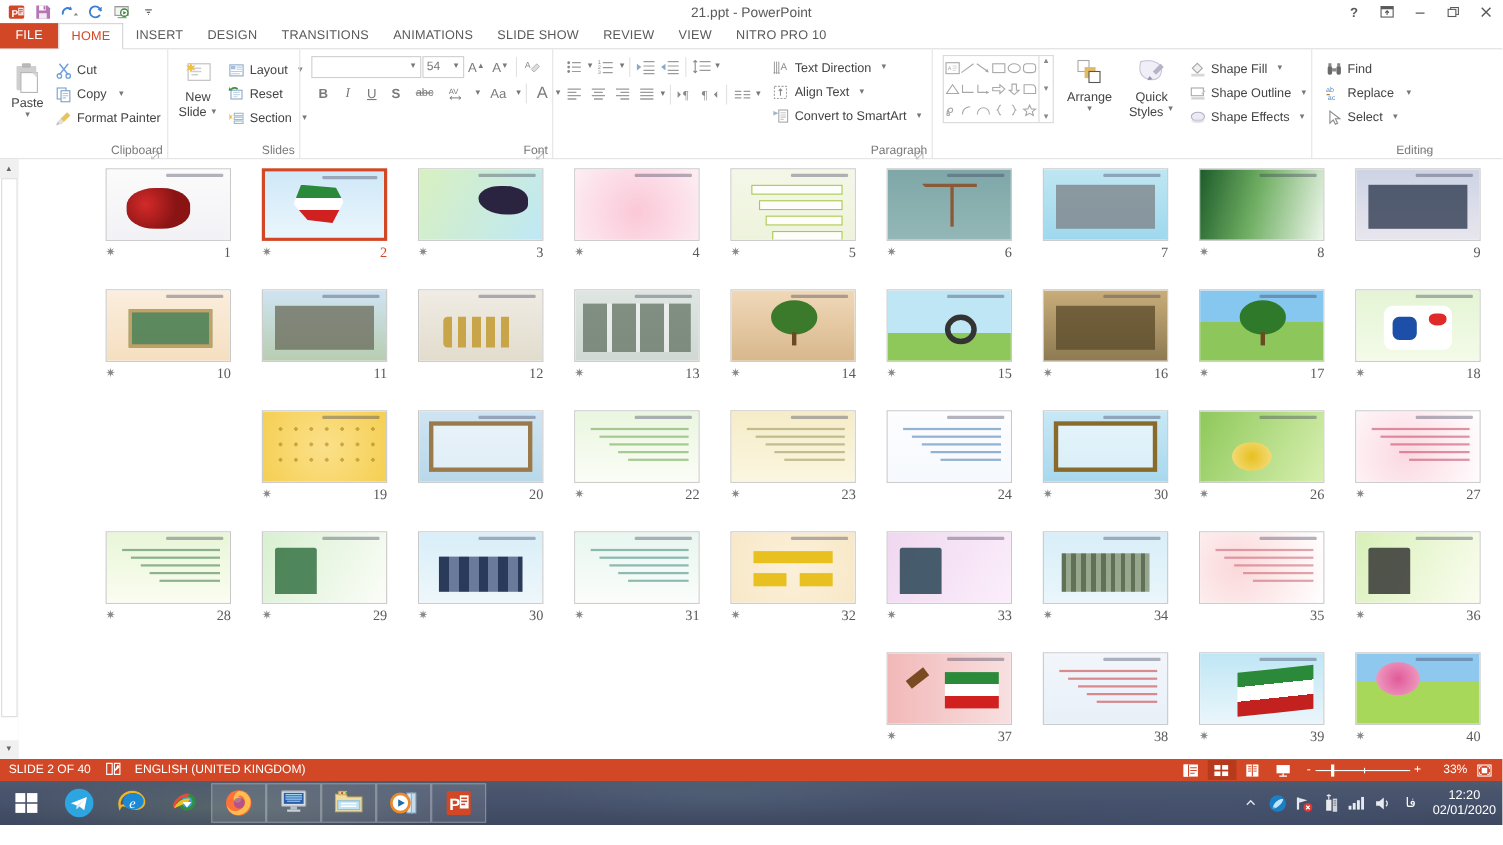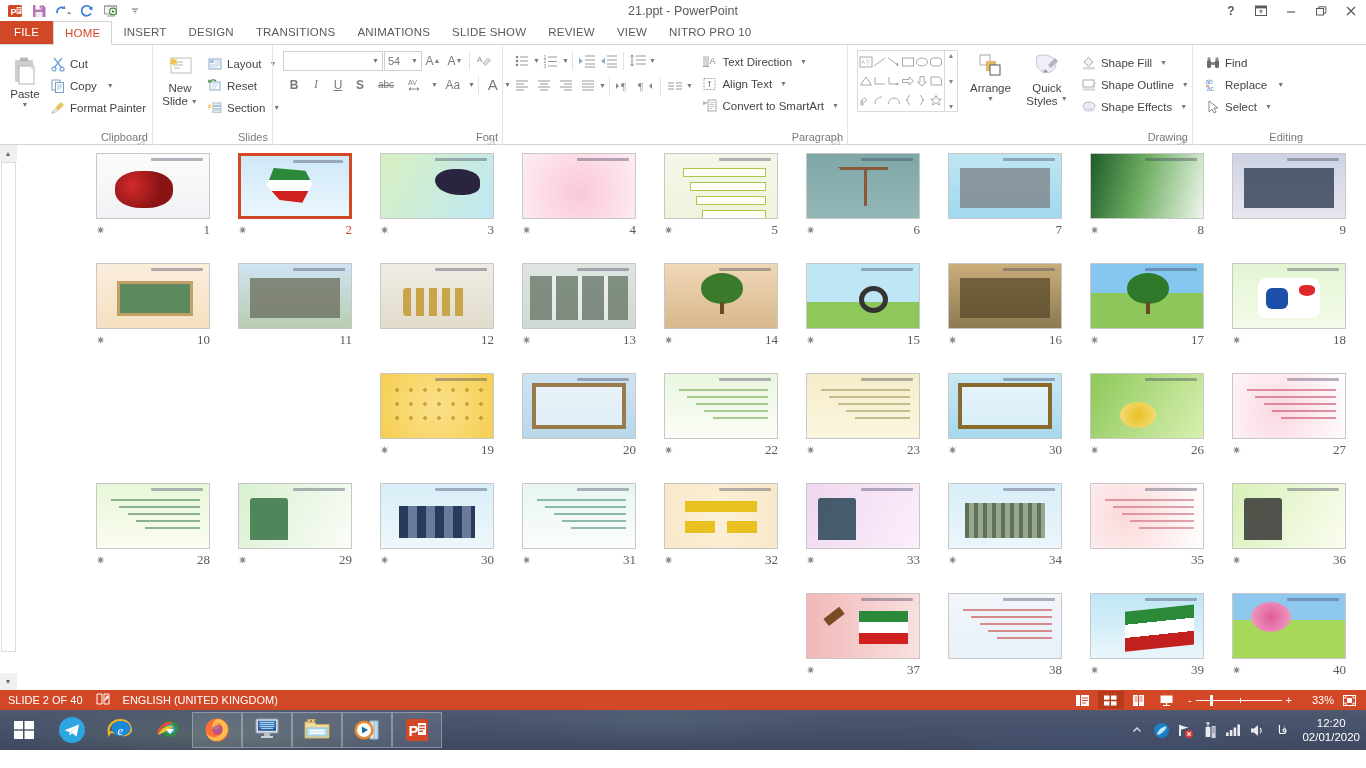--- a/index.html
+++ b/index.html
@@ -708,30 +708,20 @@
             <svg width="16" height="16" viewBox="0 0 16 16">
                 <ellipse cx="8" cy="7" rx="6" ry="4" fill="#eceaf2" stroke="#b6b0c6"></ellipse>
                 <ellipse cx="8" cy="11" rx="6" ry="2" fill="#d8d4e2" opacity=".6"></ellipse>
               </svg>
           </span>
           <span>Shape Effects</span>
           <span class="caret" style="margin-left:4px">▼</span>
         </div>
       </div>
     </div>
-    <div class="grp-label">
-      <span>Drawing</span>
-      <span class="dlg">
-        <svg width="9" height="9" viewBox="0 0 9 9">
-            <path d="M1 1 h6 v6" fill="none" stroke="#888"></path>
-            <path d="M1.5 7.5 L6.5 2.5" stroke="#888"></path>
-            <path d="M1 5 v3 h3" fill="none" stroke="#888"></path>
-          </svg>
-      </span>
-    </div>
   </div>
 
   <div class="grp" style="width:115px;">
     <div class="grp-body">
       <div class="col" style="padding-top:2px; padding-left:4px;">
         <div class="ib">
           <span class="sicon">
             <svg width="16" height="16" viewBox="0 0 16 16">
                 <rect x="2" y="5" width="4" height="8" rx="1.6" fill="#6a6a6a"></rect>
                 <rect x="10" y="5" width="4" height="8" rx="1.6" fill="#6a6a6a"></rect>
@@ -1046,20 +1036,38 @@
         <div class="scell">
           <div class="thumb-wrap">
             <div class="mini" style="background: linear-gradient(rgb(200, 232, 245), rgb(168, 216, 238)); position: relative; overflow: hidden;">
               <div style="position: absolute; top: 4px; right: 6px; width: 46%; height: 3px; background: rgba(60, 60, 90, 0.38); border-radius: 1px;"></div>
               <div style="position: absolute; left: 8%; top: 14%; width: 84%; height: 72%; border: 4px solid rgb(138, 106, 42); background: rgba(255, 255, 255, 0.55);"></div>
             </div>
           </div>
           <div class="meta">
             <span class="snum">30</span>
             <span class="star">✷</span>
+          </div>
+        </div>
+        <div class="scell">
+          <div class="thumb-wrap">
+            <div class="mini" style="background: linear-gradient(rgb(253, 253, 255), rgb(246, 249, 253)); position: relative; overflow: hidden;">
+              <div style="position: absolute; top: 4px; right: 6px; width: 46%; height: 3px; background: rgba(60, 60, 90, 0.38); border-radius: 1px;"></div>
+              <div style="position: absolute; left: 8%; top: 24%; width: 84%; height: 58%;">
+                <div style="height: 2px; margin: 0px 0px 5px auto; width: 95%; background: rgb(42, 106, 168); opacity: 0.5;"></div>
+                <div style="height: 2px; margin: 0px 0px 5px auto; width: 86%; background: rgb(42, 106, 168); opacity: 0.5;"></div>
+                <div style="height: 2px; margin: 0px 0px 5px auto; width: 77%; background: rgb(42, 106, 168); opacity: 0.5;"></div>
+                <div style="height: 2px; margin: 0px 0px 5px auto; width: 68%; background: rgb(42, 106, 168); opacity: 0.5;"></div>
+                <div style="height: 2px; margin: 0px 0px 5px auto; width: 59%; background: rgb(42, 106, 168); opacity: 0.5;"></div>
+              </div>
+            </div>
+          </div>
+          <div class="meta">
+            <span class="snum">24</span>
+            <span class="star hide">✷</span>
           </div>
         </div>
         <div class="scell">
           <div class="thumb-wrap">
             <div class="mini" style="background: linear-gradient(rgb(245, 236, 200), rgb(251, 246, 224)); position: relative; overflow: hidden;">
               <div style="position: absolute; top: 4px; right: 6px; width: 46%; height: 3px; background: rgba(60, 60, 90, 0.38); border-radius: 1px;"></div>
               <div style="position: absolute; left: 8%; top: 24%; width: 84%; height: 58%;">
                 <div style="height: 2px; margin: 0px 0px 5px auto; width: 95%; background: rgb(138, 138, 74); opacity: 0.5;"></div>
                 <div style="height: 2px; margin: 0px 0px 5px auto; width: 86%; background: rgb(138, 138, 74); opacity: 0.5;"></div>
                 <div style="height: 2px; margin: 0px 0px 5px auto; width: 77%; background: rgb(138, 138, 74); opacity: 0.5;"></div>

